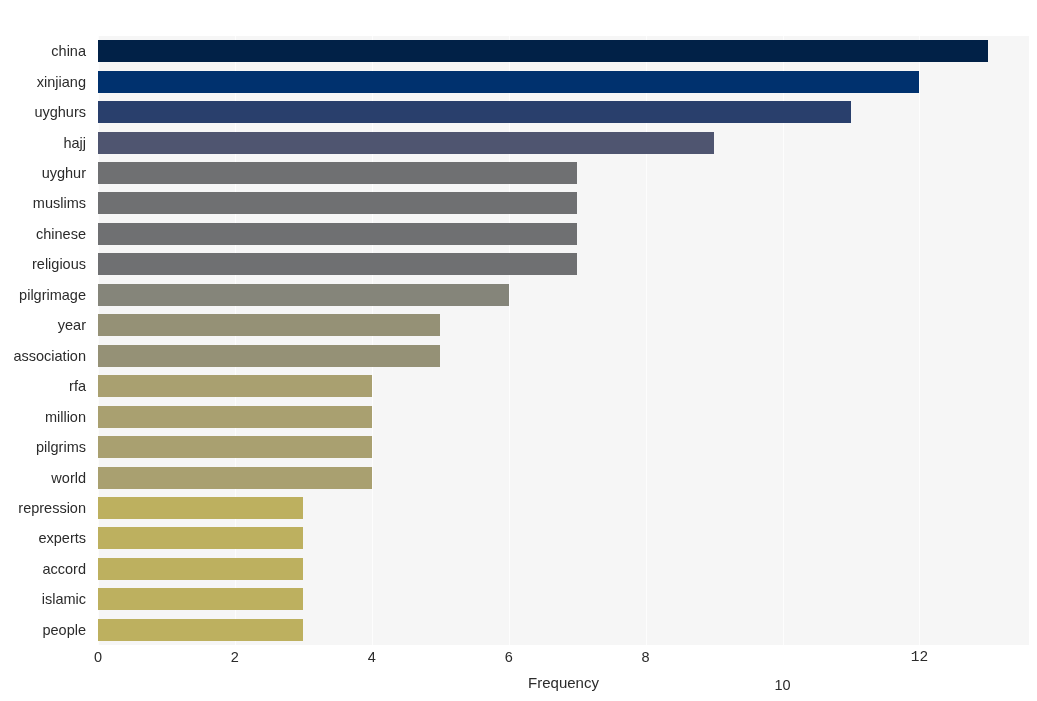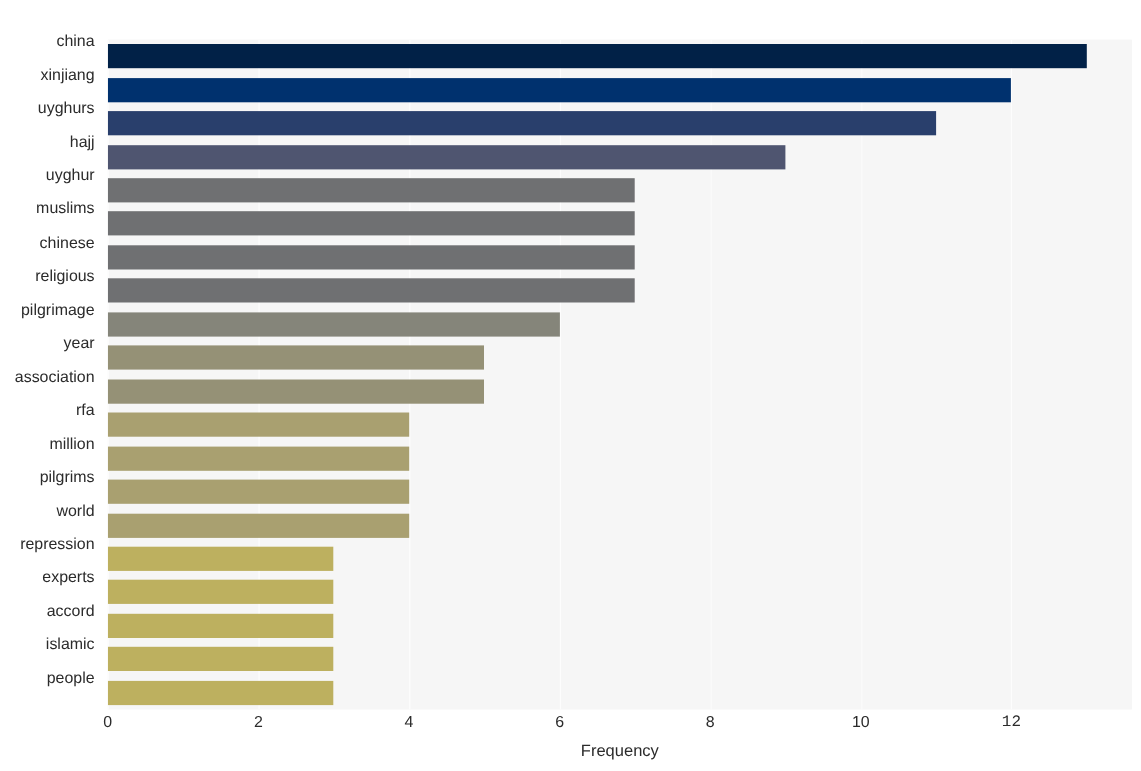--- a/index.html
+++ b/index.html
@@ -55,21 +55,21 @@
   .bar {
     position: absolute;
     left: 0;
     height: 22px;
     border-radius: 0;
   }
 
   #y-labels {
     position: absolute;
     left: 0;
-    top: 23px;
+    top: 36px;
     width: 92px;
     height: 609px;
   }
   .y-label {
     position: absolute;
     right: 0;
     width: 92px;
     text-align: right;
     font-size: 14.5px;
     color: #2b2b2b;
@@ -162,19 +162,19 @@
       <div class="y-label" style="top: 552.325px; padding-right: 6px;">islamic</div>
       <div class="y-label" style="top: 582.775px; padding-right: 6px;">people</div>
     </div>
 
   <div id="x-ticks">
       <div class="x-tick" style="left: 98px;">0</div>
       <div class="x-tick" style="left: 234.912px;">2</div>
       <div class="x-tick" style="left: 371.824px;">4</div>
       <div class="x-tick" style="left: 508.735px;">6</div>
       <div class="x-tick" style="left: 645.647px;">8</div>
-      <div class="x-tick" style="left: 782.559px;">10</div>
+      <div class="x-tick" style="left: 782.559px; margin-top: 28px;">10</div>
       <div class="x-tick" style="left: 919.471px; font-family: Liberation Mono, monospace;">12</div>
     </div>
 
   <div id="x-axis-label">Frequency</div>
 
 </div>
 
 </body></html>

